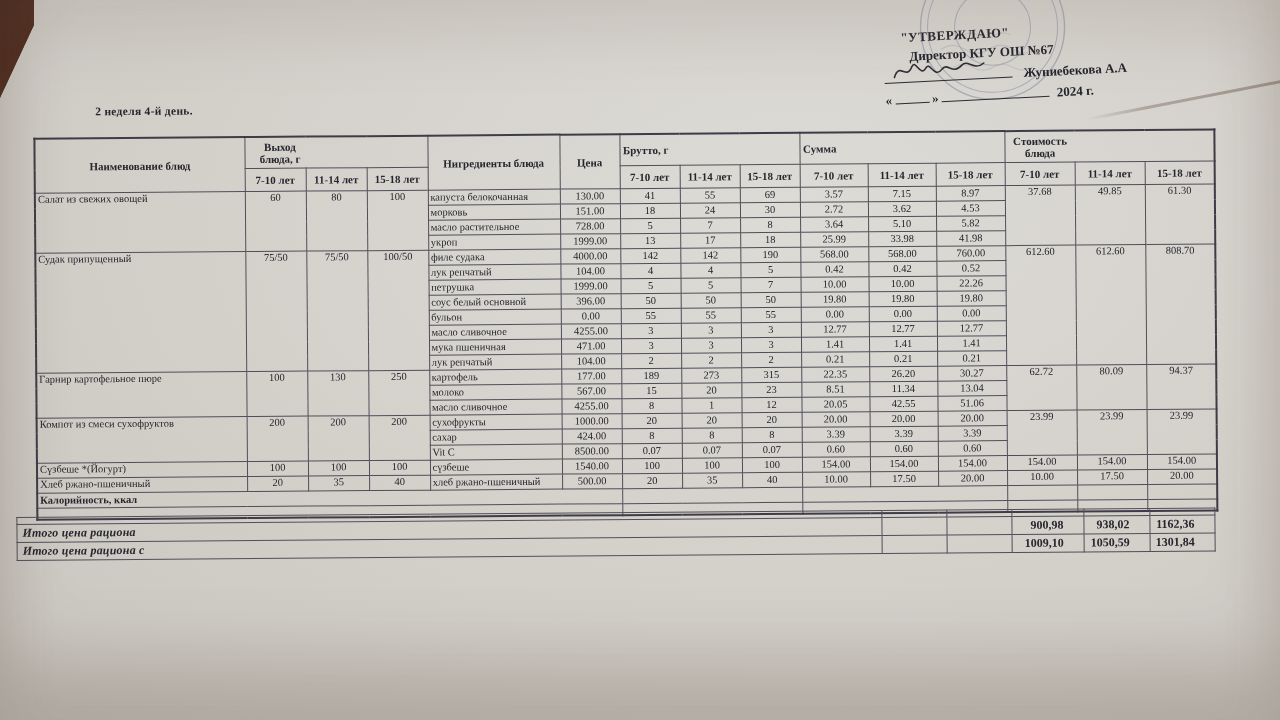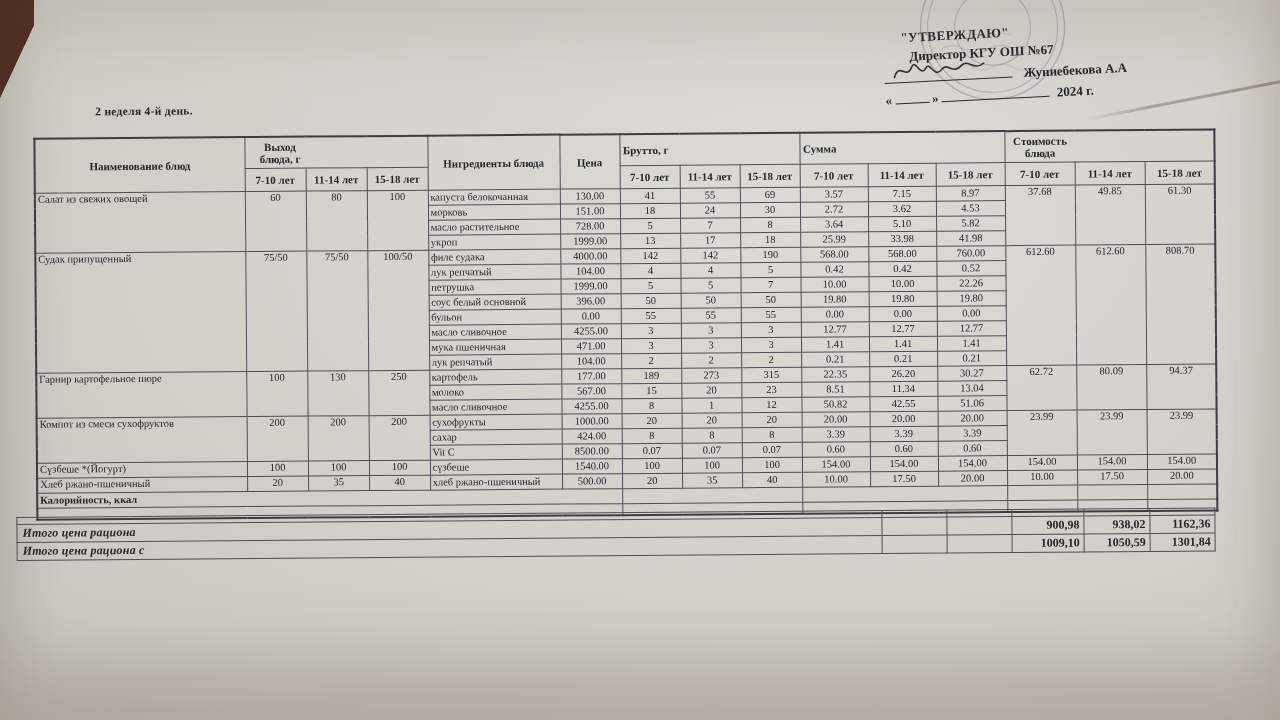--- a/index.html
+++ b/index.html
@@ -66,21 +66,21 @@
   td.cal-label{font-weight:bold;font-size:11px;text-align:left;padding-left:4px;height:13px;}
   tr.empty-row td{height:10px;}
   
   .totals-table{
     position:absolute;left:15px;top:512px;width:1198px;
     border:1.5px solid #3e3c46;
   }
   .totals-table td{border:1px solid #504e59;font-size:12px;height:17px;line-height:15px;padding:0 3px;}
   .totals-table tr.thin td{height:6px;}
   td.total-label{font-weight:bold;font-style:italic;text-align:left;padding-left:5px;letter-spacing:.2px;}
-  td.total-value{font-weight:bold;text-align:right;padding-right:4px;}
+  td.total-value{font-weight:bold;text-align:right;padding-right:20px;}
 </style>
 </head>
 <body>
 
 <div class="paper"></div>
 <div class="corner-shadow"></div>
 <div class="crease"></div>
 
 <div class="content">
 
@@ -317,21 +317,21 @@
           <td class="num">8.51</td>
           <td class="num">11.34</td>
           <td class="num">13.04</td>
         </tr>
         <tr>
           <td class="ing">масло сливочное</td>
           <td class="num">4255.00</td>
           <td class="num">8</td>
           <td class="num">1</td>
           <td class="num">12</td>
-          <td class="num">50.82</td>
+          <td class="num">20.05</td>
           <td class="num">42.55</td>
           <td class="num">51.06</td>
         </tr>
         <tr>
           <td class="dish" rowspan="3">Компот из смеси сухофруктов</td>
           <td class="num top" rowspan="3">200</td>
           <td class="num top" rowspan="3">200</td>
           <td class="num top" rowspan="3">200</td>
           <td class="ing">сухофрукты</td>
           <td class="num">1000.00</td>

